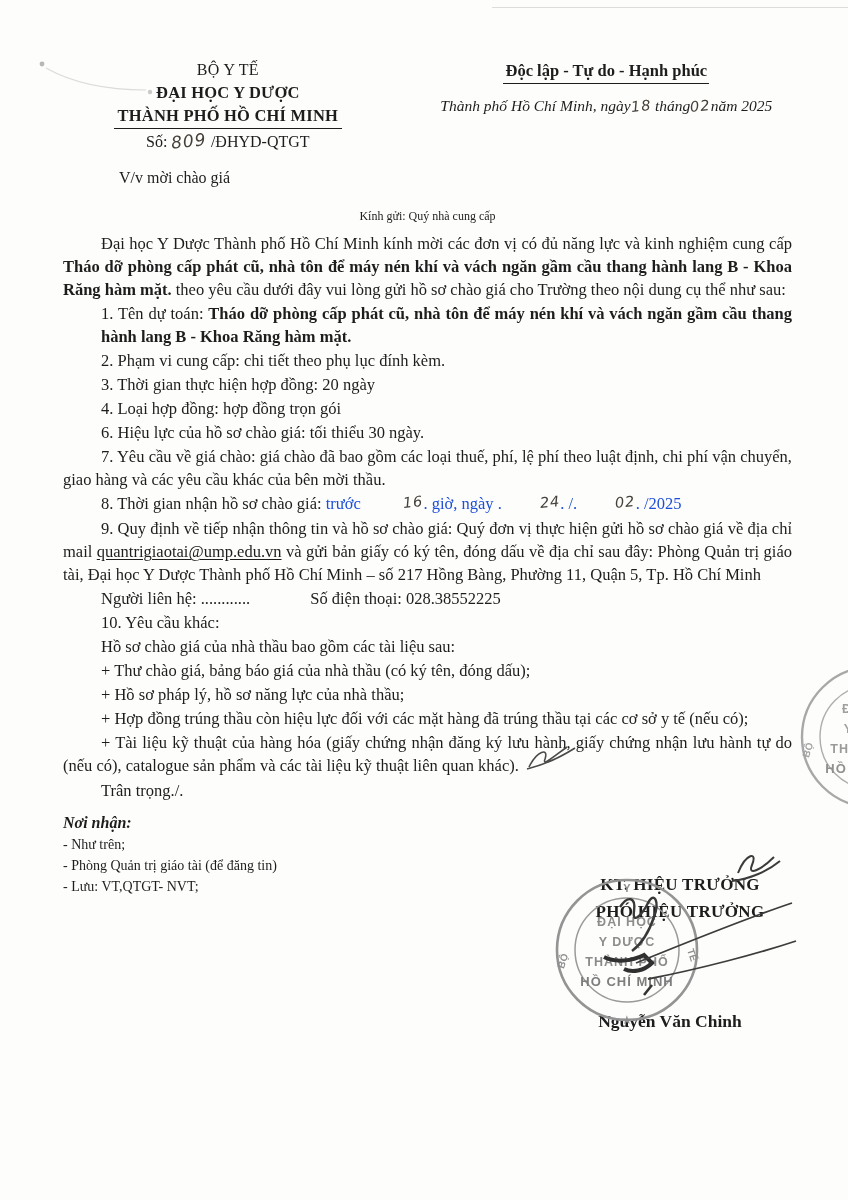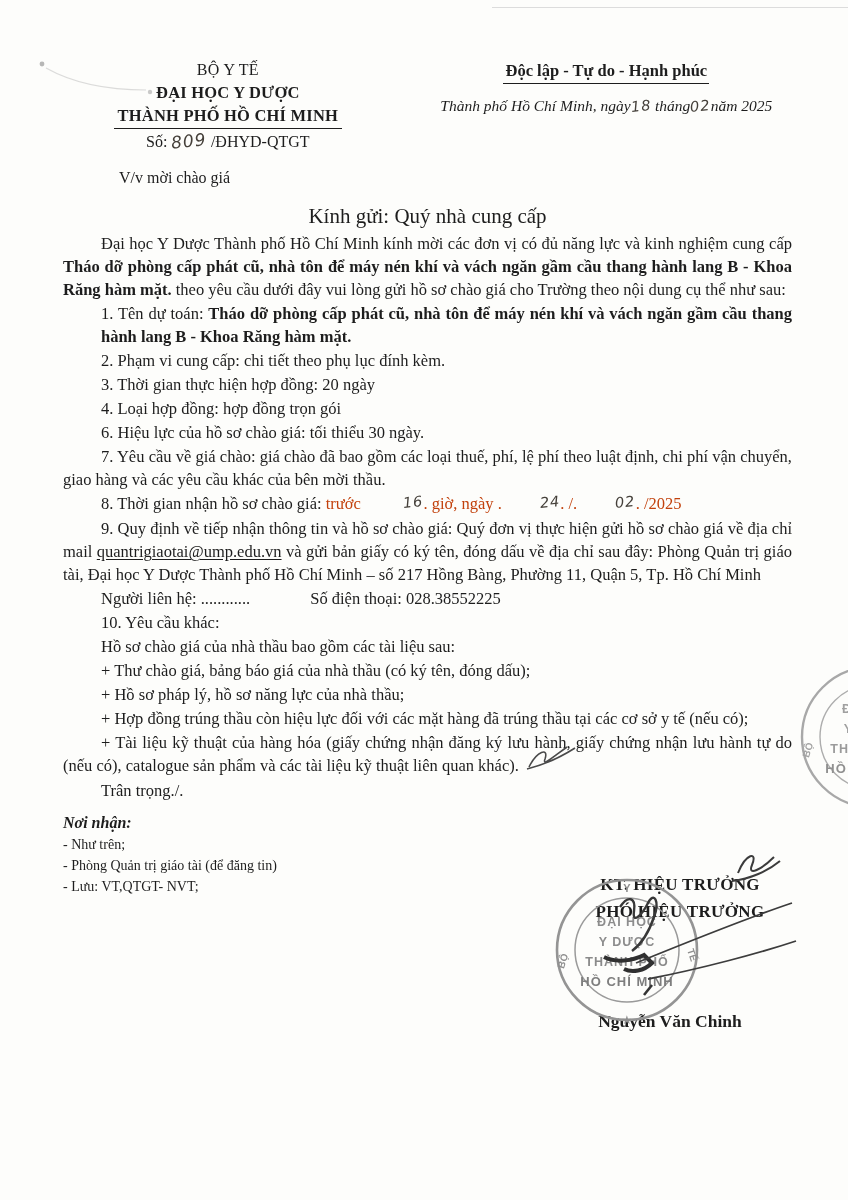--- a/index.html
+++ b/index.html
@@ -19,26 +19,26 @@
   .hl-underline{display:inline-block; border-bottom:1.4px solid #1d1d1d; padding:0 4px 1px;}
   .so-line{margin-top:1px; font-size:16px;}
   .hw{font-family:"DejaVu Sans", sans-serif; font-style:italic; color:#45403a; display:inline-block; transform:rotate(-6deg); font-size:17px; letter-spacing:1px;}
   .hw-sm{font-size:14.5px;}
   .subject{margin-top:13px; font-size:16px; text-align:left; padding-left:56px;}
   .hr1{font-weight:bold; font-size:15.5px; letter-spacing:.2px;}
   .hr2{font-weight:bold; font-size:16.5px; margin-top:1px;}
   .hr2 .hl-underline{padding:0 2px 1px;}
   .date-line{margin-top:10px; font-style:italic; font-size:15.5px;}
   
-  .saluation{text-align:center; margin-top:16px; font-size:21px;}
+  .saluation{text-align:center; margin-top:16px; font-size:12px;}
   p{margin:0; text-align:justify;}
   .para{ text-indent:38px; margin-top:4px;}
   .item1{margin-left:38px; margin-top:1px;}
   .item{ text-indent:38px; margin-top:1px;}
-  .faded{color:#c2410c;}
+  .faded{color:#1d4ed8;}
   .mail{ text-decoration:underline; text-underline-offset:2px;}
   .contact-line{margin-top:1px; padding-left:38px; text-align:left;}
   .contact-gap{display:inline-block; width:60px;}
   .closing{padding-left:38px; text-align:left; margin-top:2px;}
   .sig-inline{position:relative; display:inline-block; width:58px; height:10px; vertical-align:baseline;}
   .sig-inline svg{position:absolute; left:0; top:-22px;}
   
   .footer{position:relative; margin-top:9px; height:320px;}
   .noi-nhan{font-weight:bold; font-style:italic; font-size:16px;}
   .recip{font-size:14px; line-height:21px; text-align:left;}

